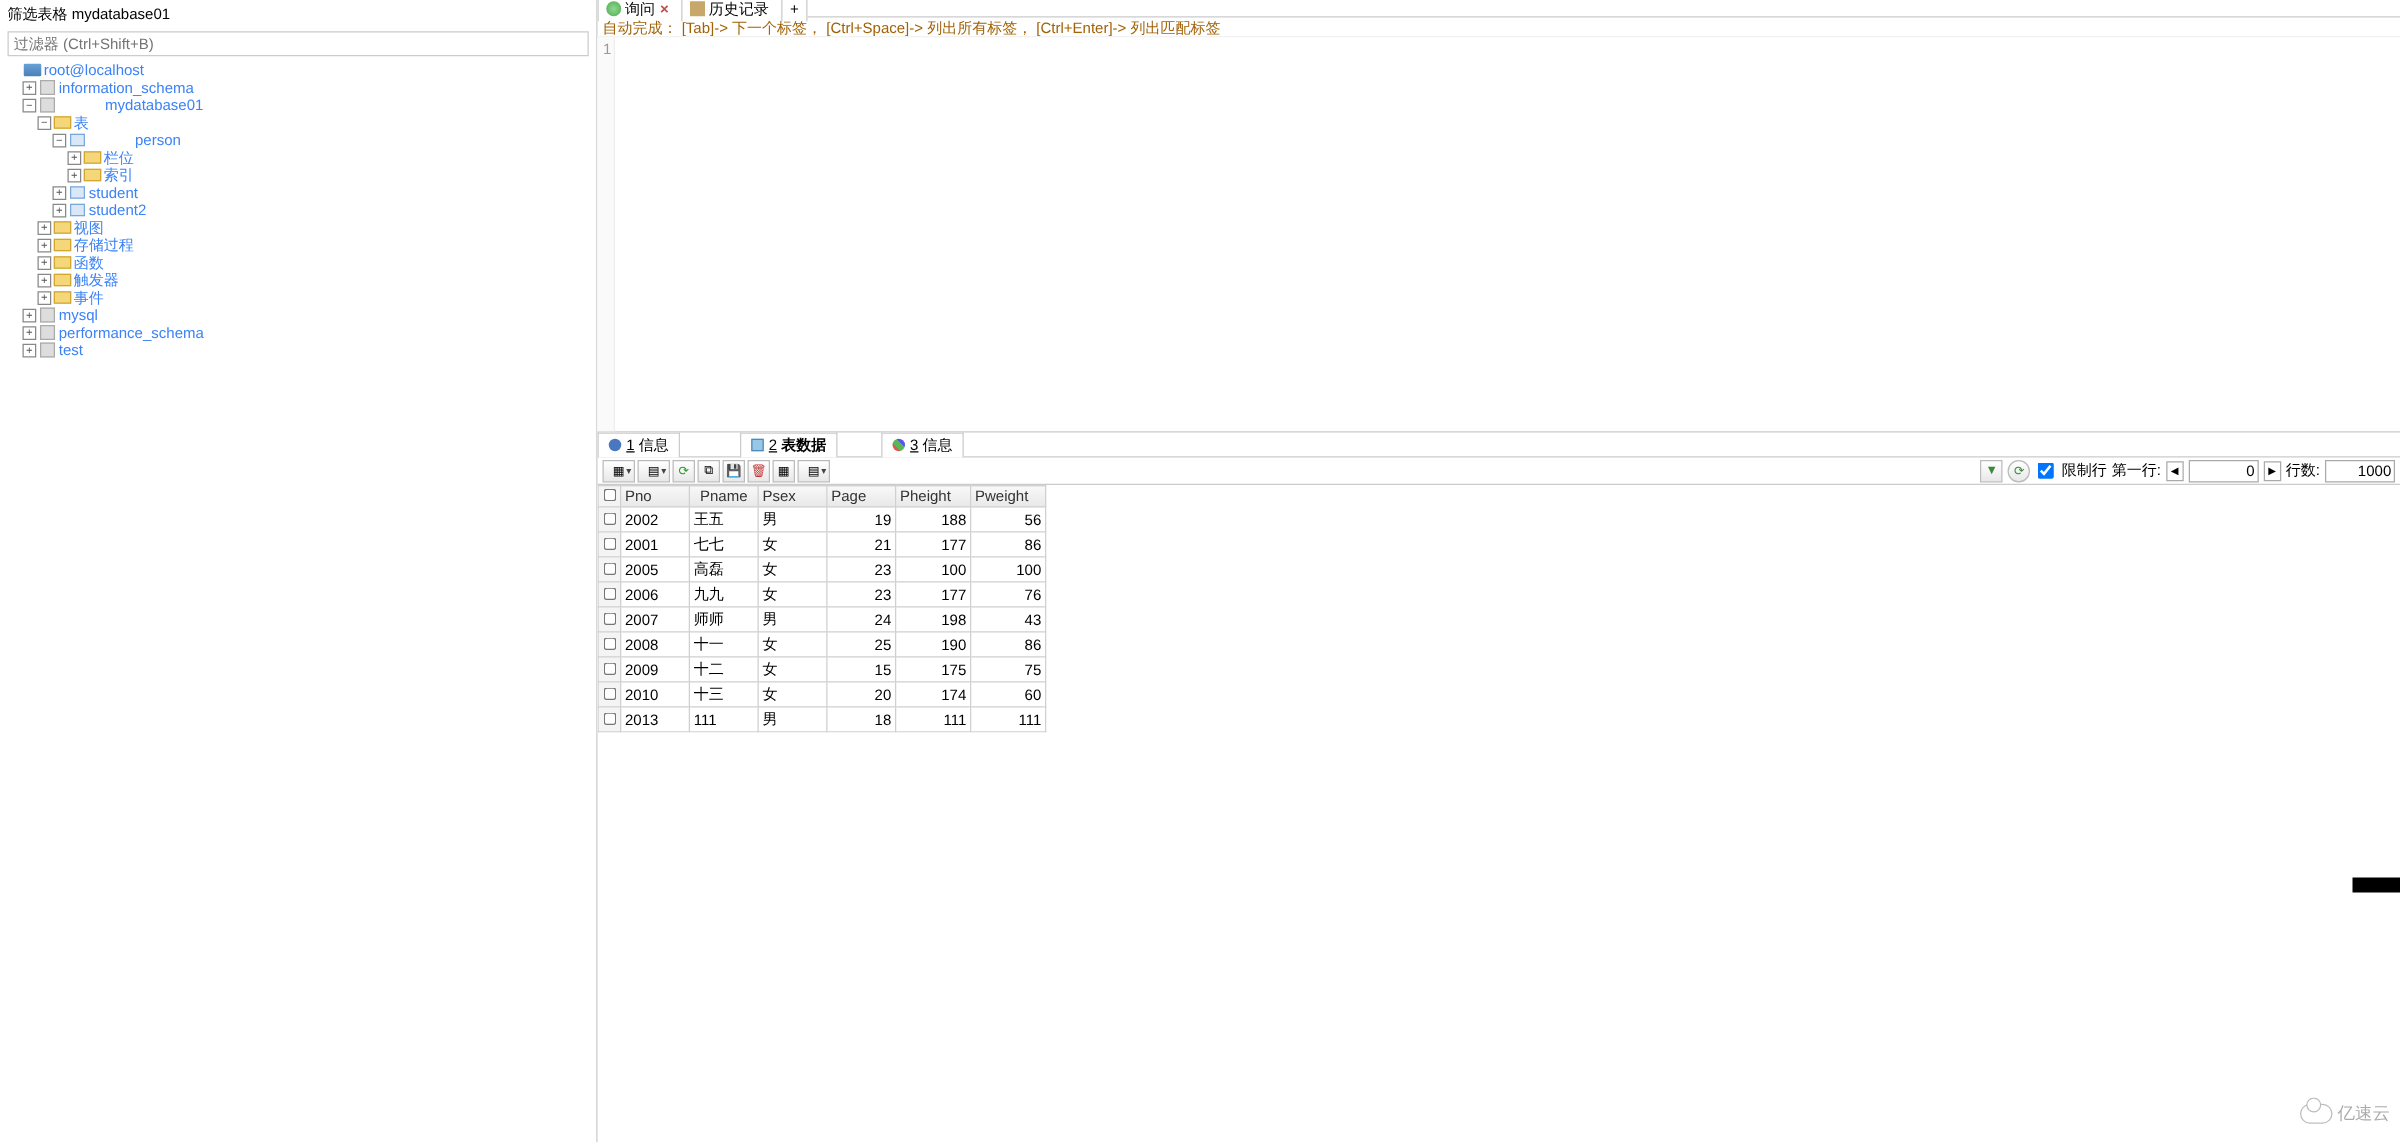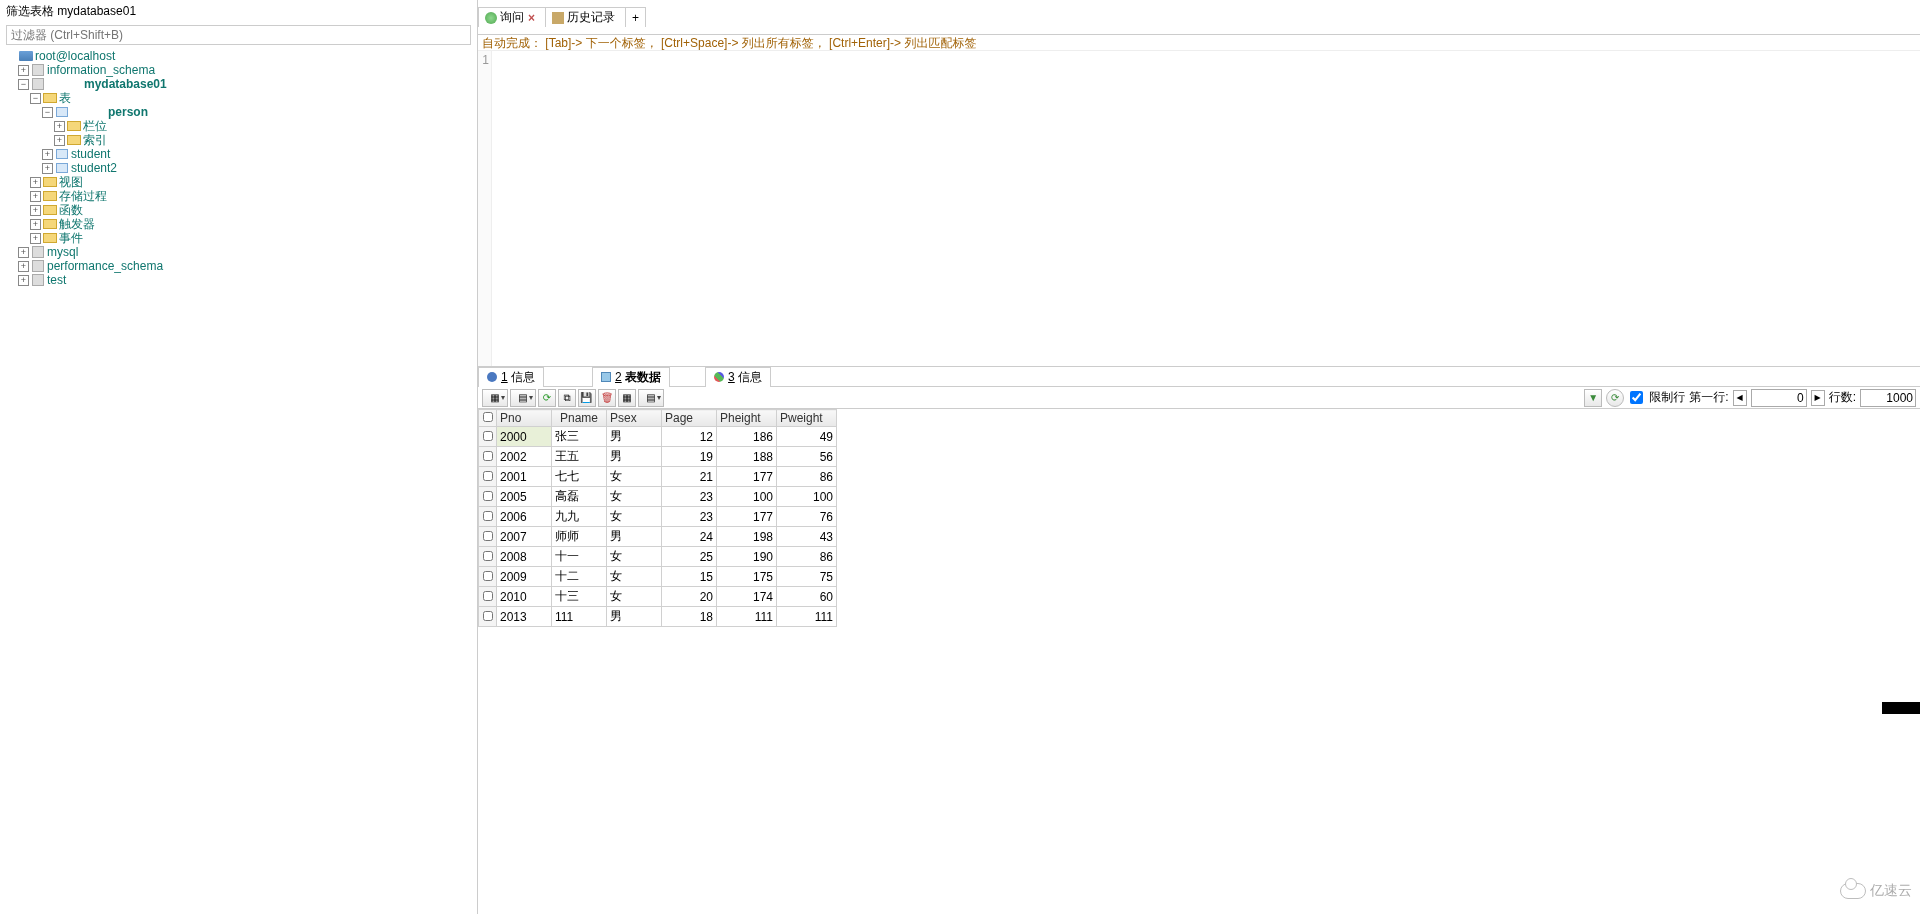--- a/index.html
+++ b/index.html
@@ -8,39 +8,39 @@
 
 
 .left-panel { width: 478px; border-right: 1px solid #ccc; display: flex; flex-direction: column; background: #fff; }
 .left-title { padding: 3px 6px; color: #000; font-size: 12px; }
 .filter-input { margin: 2px 6px; border: 1px solid #ccc; padding: 2px 4px; color: #888; }
 .tree { padding: 2px 0 0 4px; overflow-y: auto; flex: 1; }
 .tree-node { display: flex; align-items: center; height: 14px; line-height: 14px; white-space: nowrap; }
 .tree-node .expander { width: 11px; height: 11px; border: 1px solid #888; display: flex; justify-content: center; align-items: center; font-size: 9px; margin-right: 2px; cursor: pointer; color: #555; background: #fff; }
 .tree-node .expander.empty { border: none; }
 .tree-node .icon { width: 14px; height: 12px; margin-right: 2px; display: inline-flex; align-items: center; justify-content: center; }
-.tree-node .label { color: #0f766e; }
-.tree-node .label.bold { font-weight: bold; padding-left: 37px; }
+.tree-node .label { color: #3b82f6; }
+.tree-node .label.bold { font-weight: normal; padding-left: 37px; }
 .indent-0 { padding-left: 2px; }
 .indent-1 { padding-left: 14px; }
 .indent-2 { padding-left: 26px; }
 .indent-3 { padding-left: 38px; }
 .indent-4 { padding-left: 50px; }
 
 
 .ico-server { width: 14px; height: 10px; background: linear-gradient(#6aa0d8,#4a80b8); border-radius: 1px; }
 .ico-db { width: 12px; height: 12px; border: 1px solid #aaa; background: #ddd; }
 .ico-folder { width: 14px; height: 10px; background: #f5d77a; border: 1px solid #d0a830; }
 .ico-table { width: 12px; height: 10px; background: #d8e8f8; border: 1px solid #7aa8d8; }
 
 
 .right-panel { flex: 1; display: flex; flex-direction: column; min-width: 0; }
 
 
-.qtabs { display: flex; align-items: center; height: 35px; border-bottom: 1px solid #ccc; }
+.qtabs { display: flex; align-items: center; height: 14px; border-bottom: 1px solid #ccc; }
 .qtab { display: flex; align-items: center; padding: 2px 10px 2px 6px; height: 20px; border: 1px solid #ccc; border-bottom: none; background: #fff; margin-right: -1px; cursor: pointer; }
 .qtab .ic { width: 12px; height: 12px; margin-right: 3px; }
 .qtab .ic.q { background: radial-gradient(#8fd88f,#4fa84f); border-radius: 50%; }
 .qtab .ic.h { background: #c8a868; }
 .qtab .close { color: #c05050; margin-left: 4px; font-weight: bold; }
 .qtab.plus { padding: 2px 6px; }
 
 .hint-bar { height: 16px; padding: 0 4px; color: #a16207; font-size: 12px; border-bottom: 1px solid #eee; }
 .editor { flex: 0 0 316px; display: flex; background: #fff; border-bottom: 1px solid #ccc; }
 .gutter { width: 14px; text-align: right; padding: 2px 2px; color: #999; background: #fafafa; border-right: 1px solid #eee; }
@@ -289,29 +289,20 @@
               <th style="min-width: 55px; text-align: center;">Pname</th>
               <th style="min-width: 55px;">Psex</th>
               <th style="min-width: 55px;">Page</th>
               <th style="min-width: 60px;">Pheight</th>
               <th style="min-width: 60px;">Pweight</th>
             </tr>
           </thead>
           <tbody>
             <tr>
               <td class="chkcol"><input type="checkbox" class="rowchk" style=""></td>
-              <td class="selcell">2000</td>
-              <td>张三</td>
-              <td>男</td>
-              <td class="num">12</td>
-              <td class="num">186</td>
-              <td class="num">49</td>
-            </tr>
-            <tr>
-              <td class="chkcol"><input type="checkbox" class="rowchk" style=""></td>
               <td>2002</td>
               <td>王五</td>
               <td>男</td>
               <td class="num">19</td>
               <td class="num">188</td>
               <td class="num">56</td>
             </tr>
             <tr>
               <td class="chkcol"><input type="checkbox" class="rowchk" style=""></td>
               <td>2001</td>

